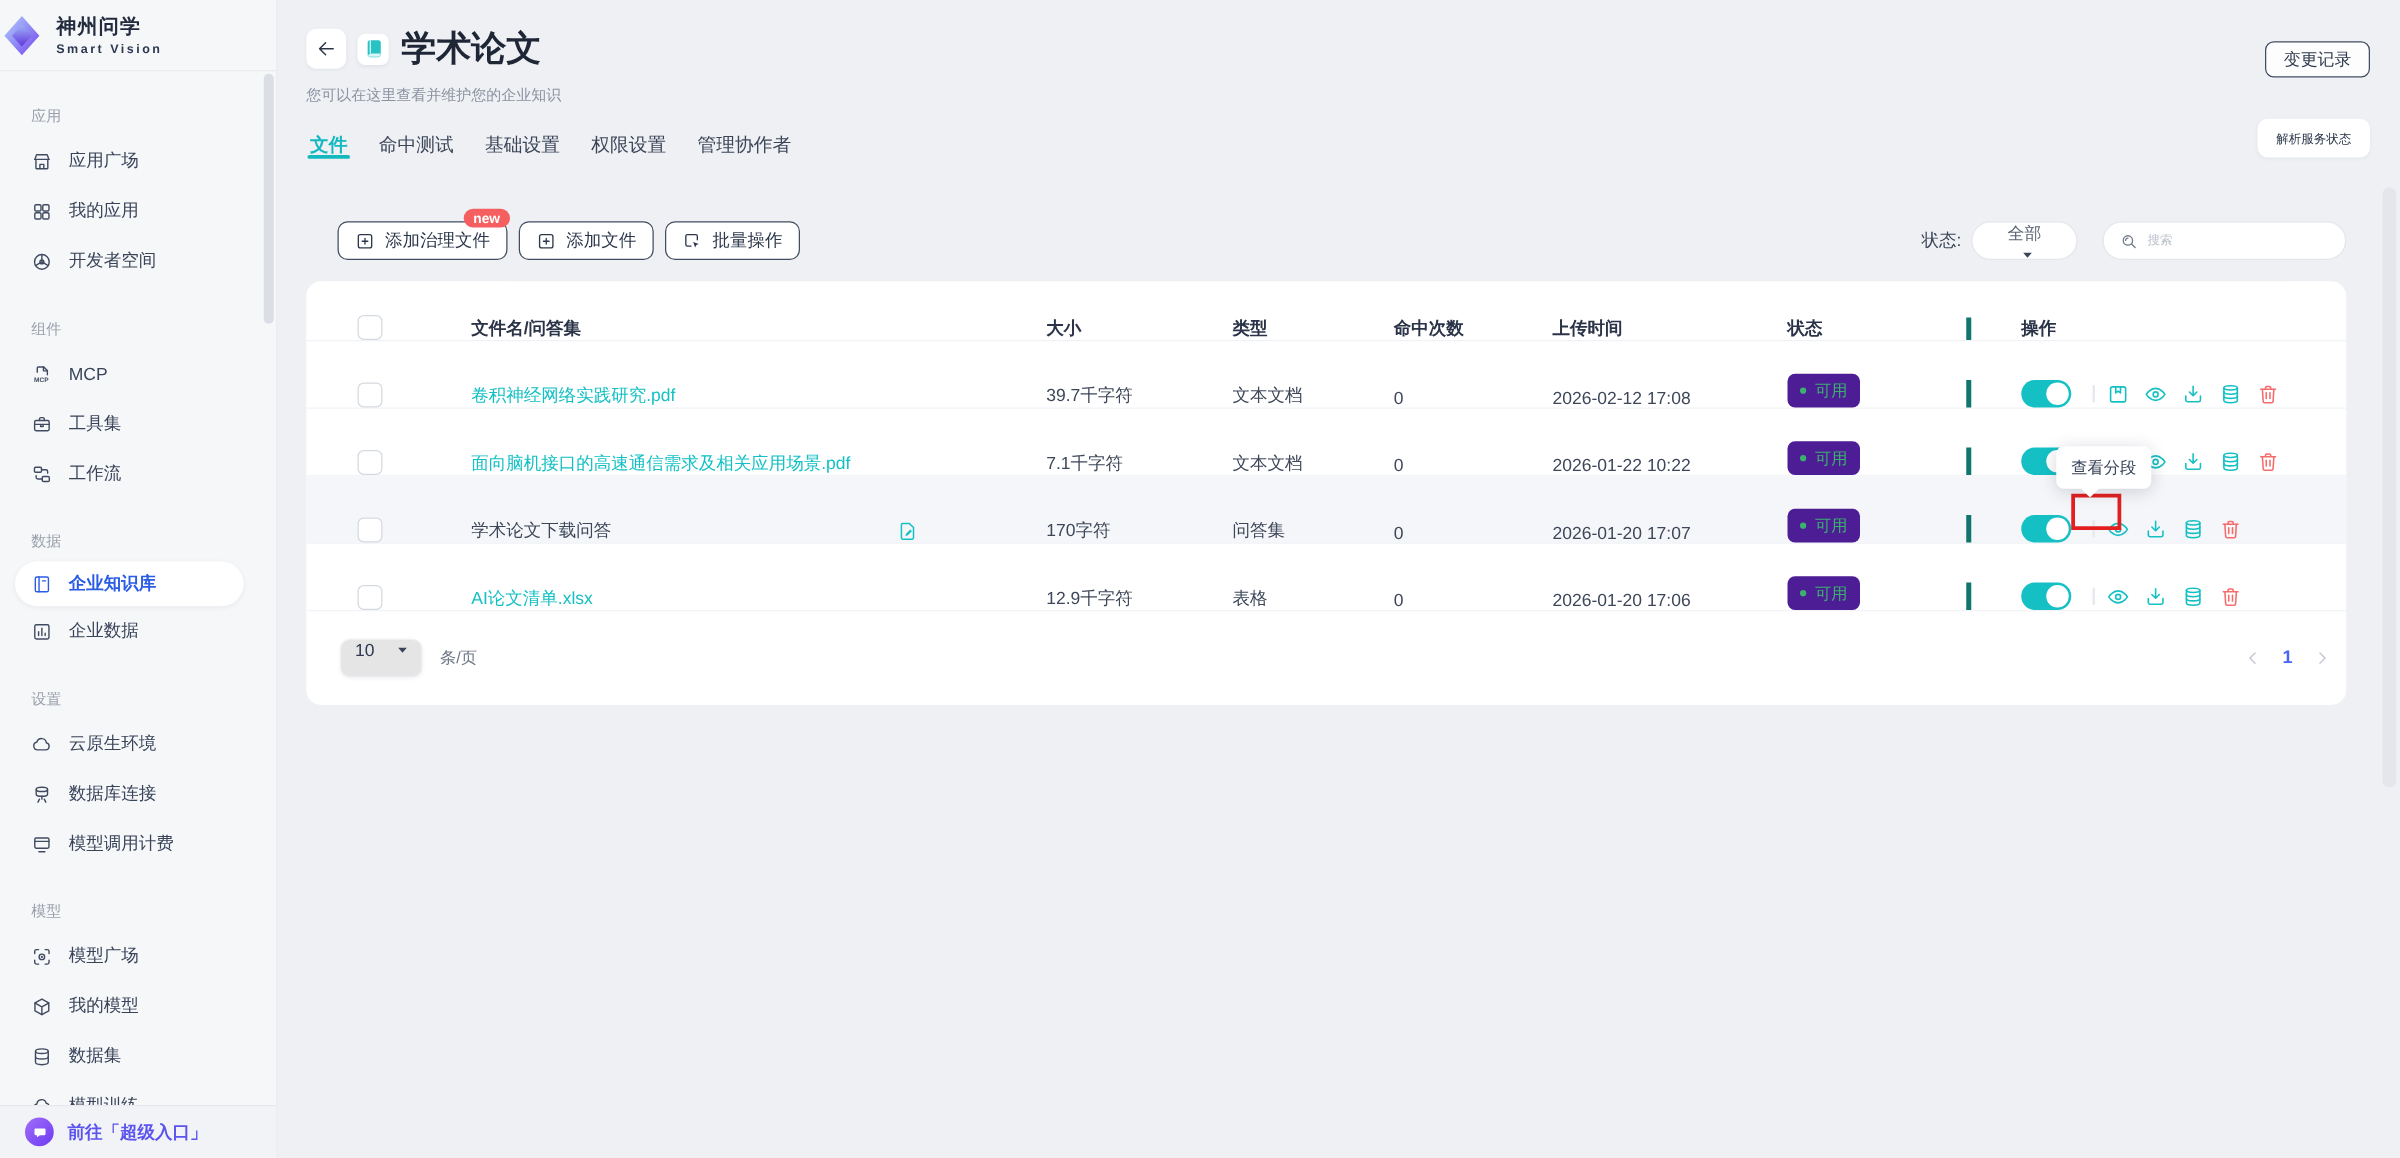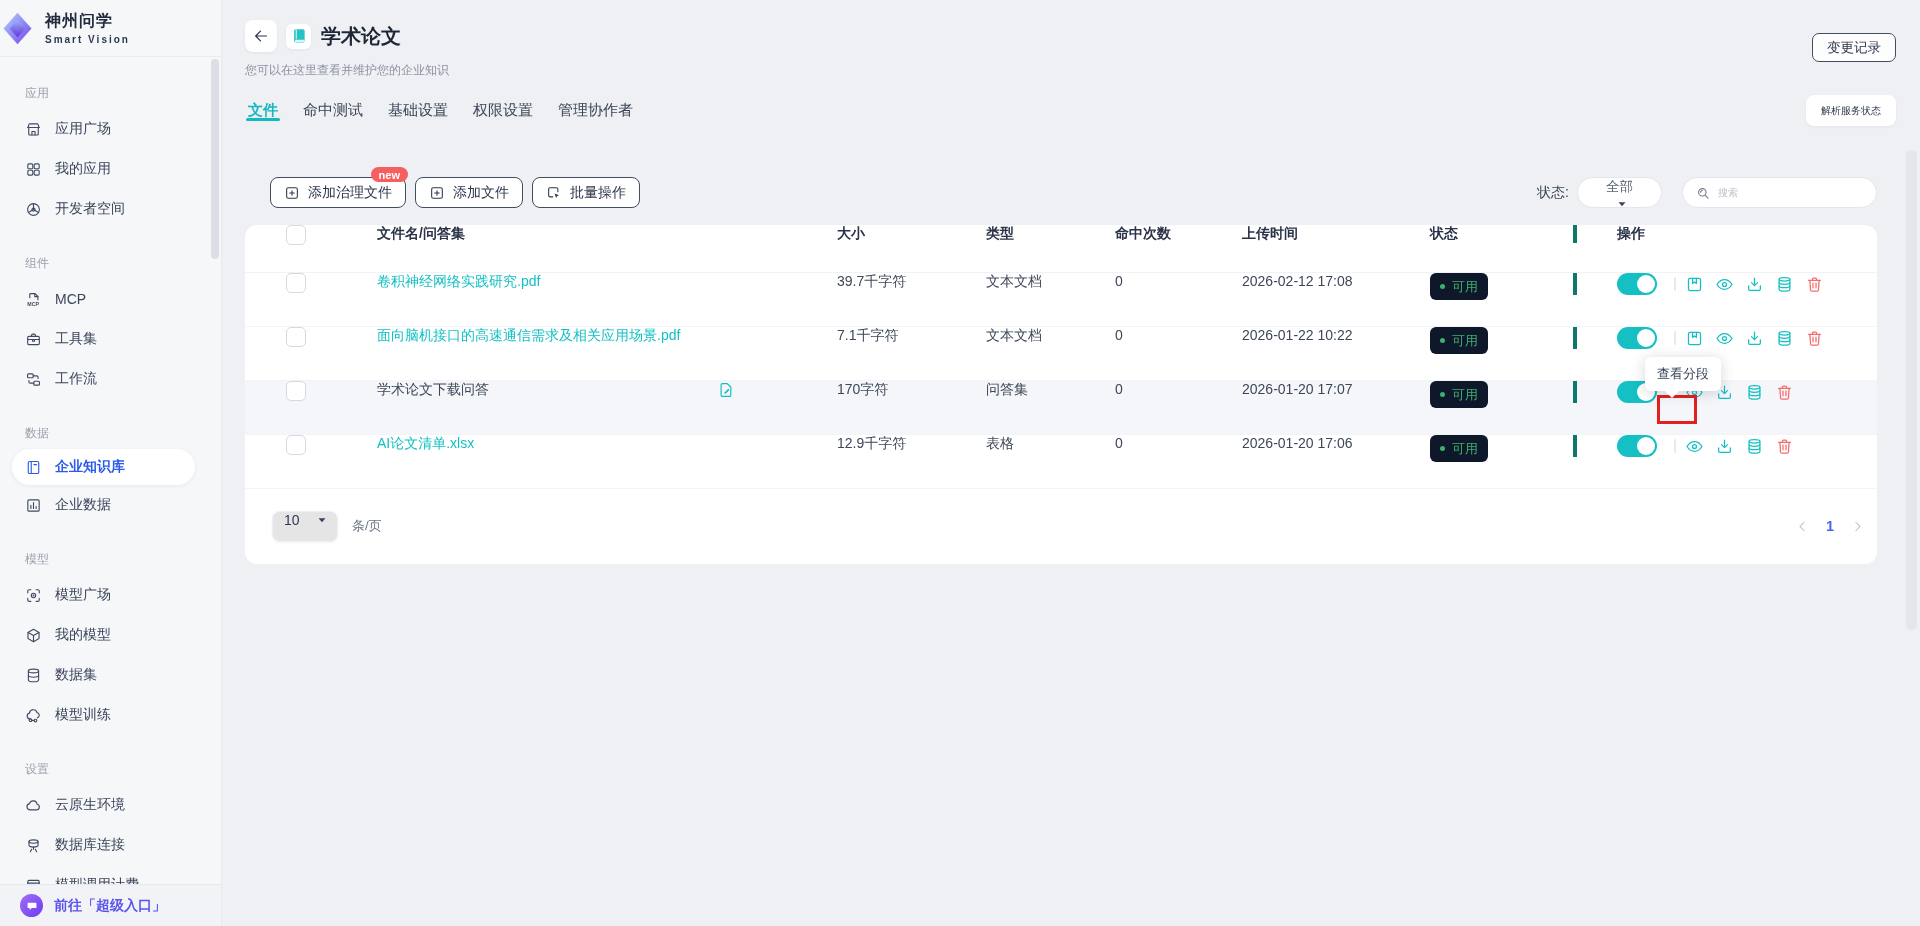--- a/index.html
+++ b/index.html
@@ -34,21 +34,21 @@
   .footer-label { font-size:14px; color:#5b55ee; font-weight:600; }
 
   
   .main { position:absolute; left:222px; top:0; right:0; bottom:0; }
   .page-header { display:flex; align-items:center; padding:20px 0 0 23px; }
   .back-btn { width:32px; height:32px; background:#fff; border-radius:8px; border:none;
     display:flex; align-items:center; justify-content:center; cursor:pointer;
     box-shadow:0 1px 3px rgba(20,30,60,.06); color:#2b3447; }
   .kb-icon-btn { width:25px; height:25px; background:#fff; border-radius:6px; margin-left:9px;
     display:flex; align-items:center; justify-content:center; box-shadow:0 1px 3px rgba(20,30,60,.06); }
-  .page-title { margin-left:10px; font-size:20px; font-weight:800; color:#1f2737; }
+  .page-title { margin-left:10px; font-size:28px; font-weight:800; color:#1f2737; }
   .subtitle { margin:10px 0 0 23px; font-size:12px; color:#8b92a0; }
   .tabs { display:flex; gap:25px; margin:22px 0 0 26px; font-size:15px; color:#3b4557; }
   .tab { position:relative; cursor:pointer; padding-bottom:1px; }
   .tab.active { color:#14b9c0; font-weight:700; }
   .tab.active::after { content:""; position:absolute; left:-2px; right:-2px; bottom:0; height:3px;
     border-radius:2px; background:#14b9c0; }
   .btn-changelog { position:absolute; top:33px; right:24px; height:29px; padding:0 14px;
     background:#fdfdfe; border:1px solid #424d61; border-radius:7px; font-size:13.5px; color:#2c374b;
     cursor:pointer; font-family:inherit; }
   .btn-parse { position:absolute; top:95px; right:24px; height:31px; padding:0 15px;
@@ -74,40 +74,40 @@
   .searchbox { width:195px; height:31px; border:1px solid #e3e6eb; border-radius:16px; background:#fff;
     display:flex; align-items:center; gap:8px; padding:0 12px; margin-left:20px; }
   .searchbox .ic { color:#707a89; flex:0 0 auto; }
   .searchbox input { border:none; outline:none; background:transparent; width:130px;
     font-size:10px; color:#39445a; font-family:inherit; }
   .searchbox input::placeholder { color:#b9bfc9; }
 
   
   .card { position:absolute; left:23px; top:225px; width:1632px; height:339px; background:#fff;
     border-radius:12px; }
-  .thead, .trow { display:flex; align-items:flex-start; }
+  .thead, .trow { display:flex; align-items:flex-end; }
   .thead { height:48px; font-size:14px; font-weight:700; color:#2a3347; border-bottom:1px solid #f0f2f6; }
   .trow { height:54px; font-size:14px; color:#3d4759; border-bottom:1px solid #f2f4f7; }
   .trow.hl { background:#f5f6f9; }
   .cell { display:flex; align-items:center; }
   .c-check { flex:0 0 132px; padding-left:41px; }
   .c-name  { flex:0 0 460px; position:relative; }
   .c-size  { flex:0 0 149px; }
   .c-type  { flex:0 0 129px; }
   .c-hits  { flex:0 0 127px; }
   .c-time  { flex:0 0 188px; }
   .c-status{ flex:0 0 143px; }
   .c-ops   { flex:1 1 auto; border-left:4px solid #0f766e; padding-left:40px; }
   .cbx { width:20px; height:20px; border:1px solid #d5d9e0; border-radius:5px; background:#fff;
     cursor:pointer; display:inline-block; }
   .file-link { color:#14c0c4; cursor:pointer; }
   .file-plain { color:#3d4759; }
   .qa-edit { position:absolute; left:340px; top:50%; transform:translateY(-50%); color:#14c0c4;
     cursor:pointer; }
-  .badge-status { display:inline-flex; align-items:center; gap:7px; background:#0f172a; color:#3cb06e;
+  .badge-status { display:inline-flex; align-items:center; gap:7px; background:#4c1d95; color:#3cb06e;
     font-size:13px; padding:4.5px 10px; border-radius:6px; }
   .badge-status::before { content:""; width:5px; height:5px; border-radius:50%; background:#3cb06e; }
   .toggle { width:40px; height:22px; border-radius:11px; background:#14c0c4; position:relative;
     cursor:pointer; flex:0 0 auto; }
   .toggle::after { content:""; position:absolute; right:2px; top:2px; width:18px; height:18px;
     border-radius:50%; background:#fff; }
   .op-divider { width:2px; height:14px; background:#e6e9ee; border-radius:1px; margin:0 9px 0 17px; }
   .op-ic { width:19px; height:19px; color:#14c0c4; margin-right:11px; cursor:pointer; }
   .op-ic.red { color:#f56c6c; }
 
@@ -241,20 +241,50 @@
           <span>
             <svg class="ic" width="17" height="17" viewBox="0 0 24 24" fill="none" stroke="currentColor" stroke-width="1.6" stroke-linecap="round" stroke-linejoin="round">
               <rect x="4" y="4" width="16" height="16" rx="1.8"></rect>
               <path d="M8.3 16.2v-4.4M12 16.2V7.8M15.7 16.2v-2.6"></path>
             </svg>
           </span>
           <span>企业数据</span>
         </div>
       </div>
       <div class="sec">
+        <div class="sec-label">设置</div>
+        <div class="s-item">
+          <span>
+            <svg class="ic" width="17" height="17" viewBox="0 0 24 24" fill="none" stroke="currentColor" stroke-width="1.6" stroke-linecap="round" stroke-linejoin="round">
+              <path d="M7.3 18.2h8.9a4 4 0 0 0 .9-7.9 5.5 5.5 0 0 0-10.7-1A4.5 4.5 0 0 0 7.3 18.2z"></path>
+            </svg>
+          </span>
+          <span>云原生环境</span>
+        </div>
+        <div class="s-item">
+          <span>
+            <svg class="ic" width="17" height="17" viewBox="0 0 24 24" fill="none" stroke="currentColor" stroke-width="1.6" stroke-linecap="round" stroke-linejoin="round">
+              <ellipse cx="12" cy="6.4" rx="6.4" ry="2.4"></ellipse>
+              <path d="M5.6 6.4v5.4c0 1.3 2.9 2.4 6.4 2.4s6.4-1.1 6.4-2.4V6.4"></path>
+              <path d="M12 14.2v3.2M7.6 20.8l1.7-3.4M16.4 20.8l-1.7-3.4"></path>
+            </svg>
+          </span>
+          <span>数据库连接</span>
+        </div>
+        <div class="s-item">
+          <span>
+            <svg class="ic" width="17" height="17" viewBox="0 0 24 24" fill="none" stroke="currentColor" stroke-width="1.6" stroke-linecap="round" stroke-linejoin="round">
+              <rect x="4" y="4.8" width="16" height="11.6" rx="1.6"></rect>
+              <path d="M4 8.6h16M8.6 20.4h6.8"></path>
+            </svg>
+          </span>
+          <span>模型调用计费</span>
+        </div>
+      </div>
+      <div class="sec">
         <div class="sec-label">模型</div>
         <div class="s-item">
           <span>
             <svg class="ic" width="17" height="17" viewBox="0 0 24 24" fill="none" stroke="currentColor" stroke-width="1.6" stroke-linecap="round" stroke-linejoin="round">
               <path d="M8.3 3.8H5.9a2 2 0 0 0-2 2v2.4M15.7 3.8h2.4a2 2 0 0 1 2 2v2.4M3.9 15.8v2.4a2 2 0 0 0 2 2h2.4M20.1 15.8v2.4a2 2 0 0 1-2 2h-2.4"></path>
               <circle cx="12" cy="12" r="3.1"></circle>
               <circle cx="12" cy="12" r=".5" fill="currentColor"></circle>
             </svg>
           </span>
           <span>模型广场</span>
@@ -281,50 +311,20 @@
         <div class="s-item">
           <span>
             <svg class="ic" width="17" height="17" viewBox="0 0 24 24" fill="none" stroke="currentColor" stroke-width="1.6" stroke-linecap="round" stroke-linejoin="round">
               <path d="M7.2 16.8a4.1 4.1 0 0 1-.9-8.1 5.4 5.4 0 0 1 10.6-.8 3.8 3.8 0 0 1 .5 7.4"></path>
               <circle cx="7.8" cy="18.6" r="1.9"></circle>
               <circle cx="14.8" cy="19.2" r="1.9"></circle>
               <path d="m9.7 18.8 3.2.3"></path>
             </svg>
           </span>
           <span>模型训练</span>
-        </div>
-      </div>
-      <div class="sec">
-        <div class="sec-label">设置</div>
-        <div class="s-item">
-          <span>
-            <svg class="ic" width="17" height="17" viewBox="0 0 24 24" fill="none" stroke="currentColor" stroke-width="1.6" stroke-linecap="round" stroke-linejoin="round">
-              <path d="M7.3 18.2h8.9a4 4 0 0 0 .9-7.9 5.5 5.5 0 0 0-10.7-1A4.5 4.5 0 0 0 7.3 18.2z"></path>
-            </svg>
-          </span>
-          <span>云原生环境</span>
-        </div>
-        <div class="s-item">
-          <span>
-            <svg class="ic" width="17" height="17" viewBox="0 0 24 24" fill="none" stroke="currentColor" stroke-width="1.6" stroke-linecap="round" stroke-linejoin="round">
-              <ellipse cx="12" cy="6.4" rx="6.4" ry="2.4"></ellipse>
-              <path d="M5.6 6.4v5.4c0 1.3 2.9 2.4 6.4 2.4s6.4-1.1 6.4-2.4V6.4"></path>
-              <path d="M12 14.2v3.2M7.6 20.8l1.7-3.4M16.4 20.8l-1.7-3.4"></path>
-            </svg>
-          </span>
-          <span>数据库连接</span>
-        </div>
-        <div class="s-item">
-          <span>
-            <svg class="ic" width="17" height="17" viewBox="0 0 24 24" fill="none" stroke="currentColor" stroke-width="1.6" stroke-linecap="round" stroke-linejoin="round">
-              <rect x="4" y="4.8" width="16" height="11.6" rx="1.6"></rect>
-              <path d="M4 8.6h16M8.6 20.4h6.8"></path>
-            </svg>
-          </span>
-          <span>模型调用计费</span>
         </div>
       </div>
     </div>
   <div class="s-scroll"></div>
   <div class="sidebar-footer">
     <span class="f-ic">
       <svg width="14" height="14" viewBox="0 0 24 24" fill="none">
         <path d="M6 6.4h12c.9 0 1.6.7 1.6 1.6v6c0 .9-.7 1.6-1.6 1.6h-6.2l-3.1 2.5c-.4.3-.9 0-.9-.5v-2H6c-.9 0-1.6-.7-1.6-1.6V8c0-.9.7-1.6 1.6-1.6z" fill="#ffffff"></path>
       </svg>
     </span>

